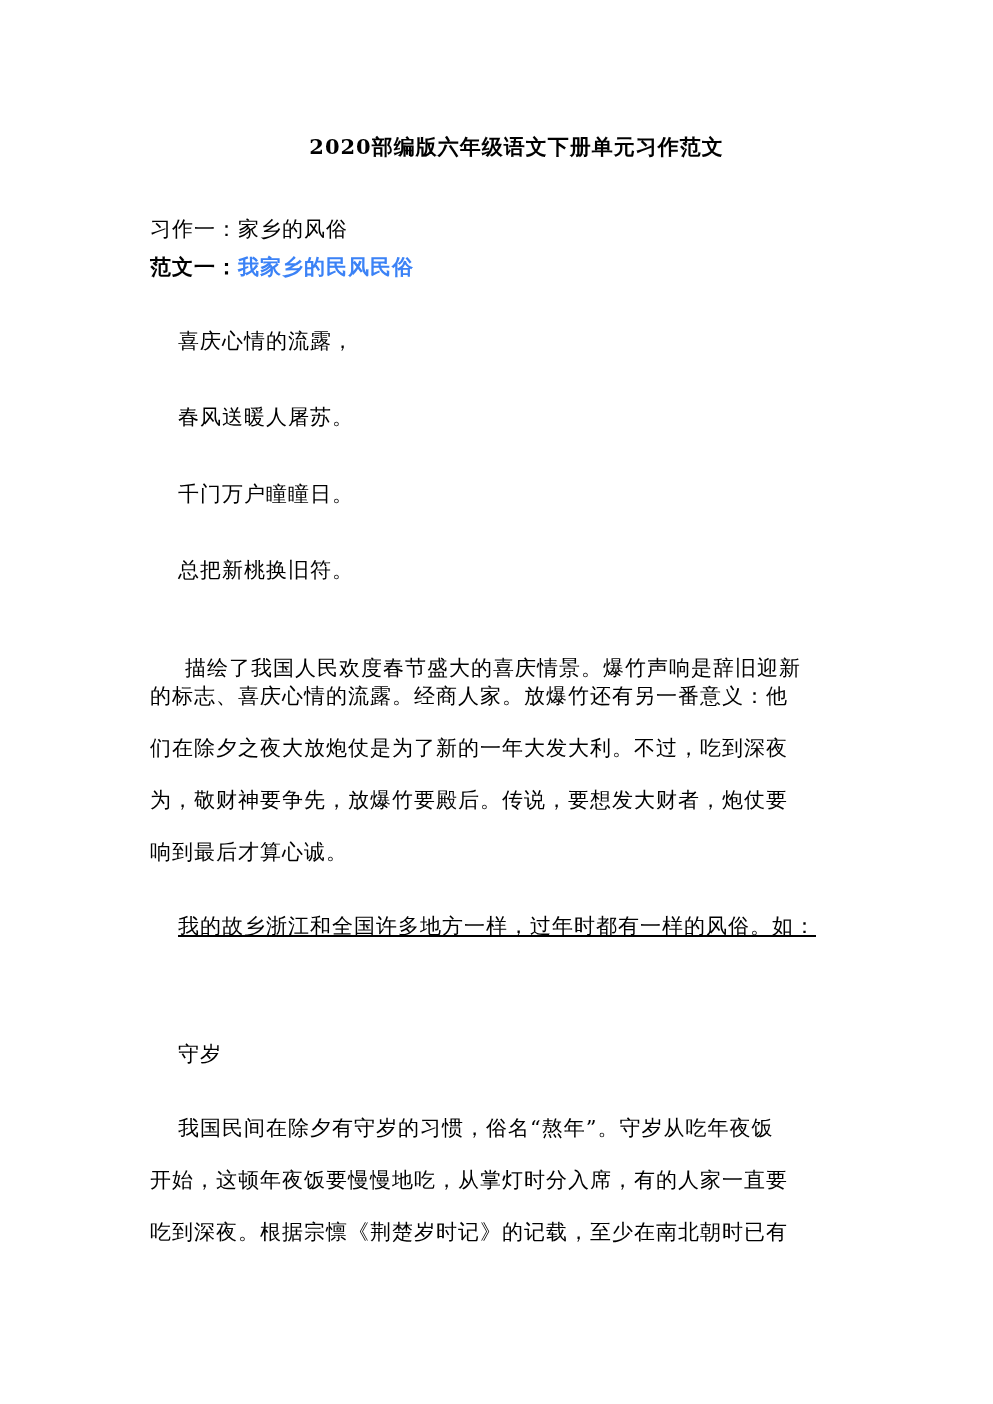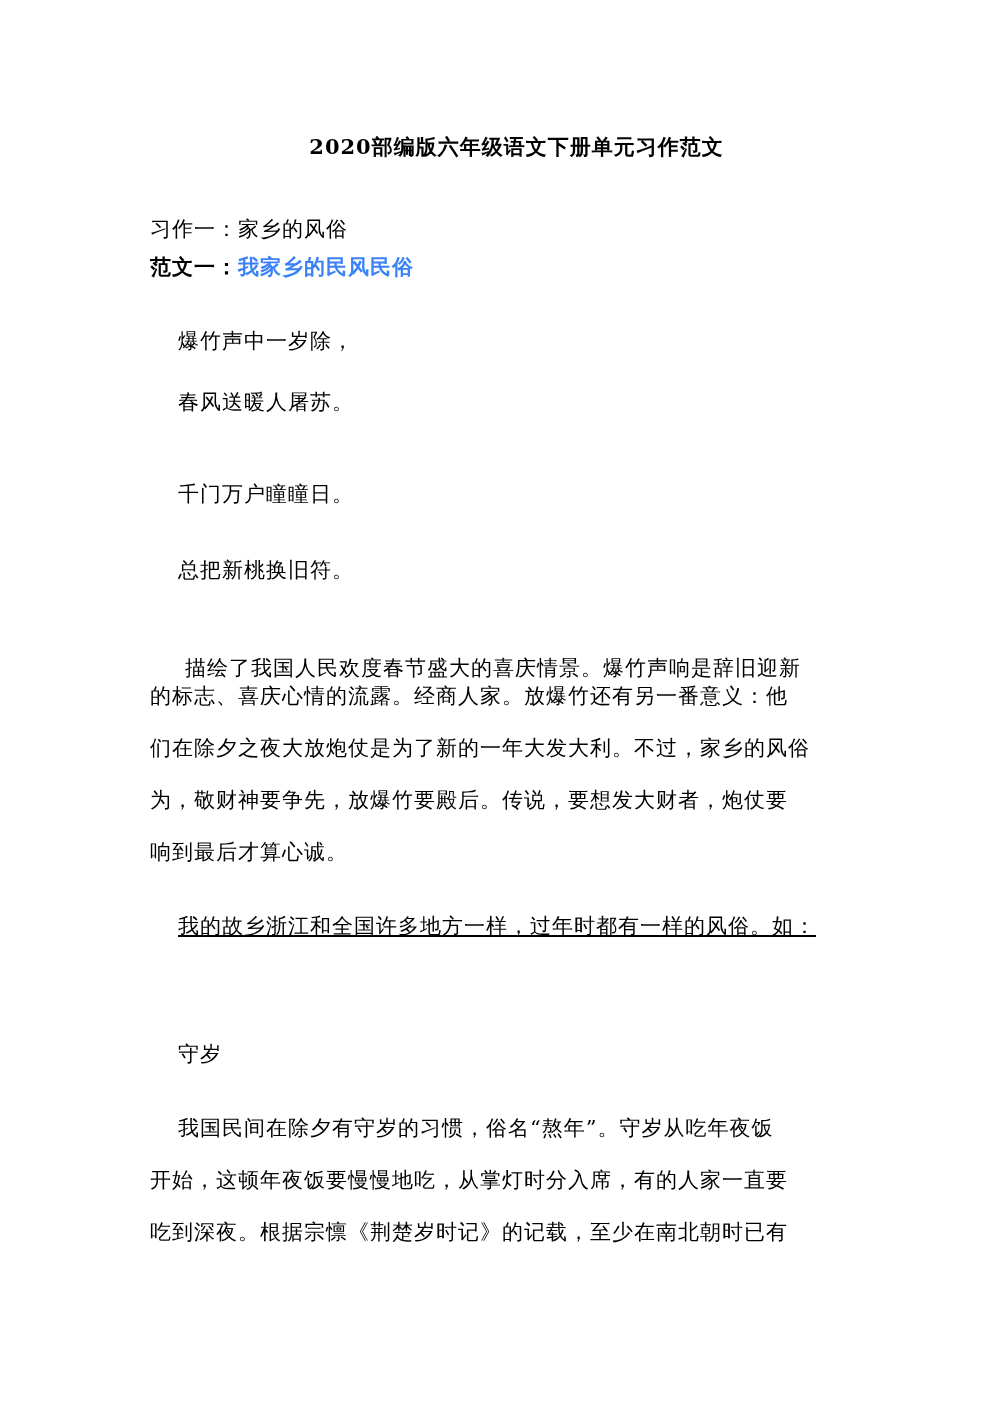--- a/index.html
+++ b/index.html
@@ -18,28 +18,28 @@
 
 <div class="page">
   <div class="title">2020部编版六年级语文下册单元习作范文</div>
 
   <div class="line" style="top:215px;">习作一：家乡的风俗</div>
 
   <div class="line" style="top:253px;">
     <span class="bold">范文一：</span><span class="green">我家乡的民风民俗</span>
   </div>
 
-  <div class="line indent" style="top:327px;">爆竹声中一岁除，</div>
-  <div class="line indent" style="top:388px;">春风送暖人屠苏。</div>
+  <div class="line indent" style="top:327px;">喜庆心情的流露，</div>
+  <div class="line indent" style="top:403px;">春风送暖人屠苏。</div>
   <div class="line indent" style="top:480px;">千门万户瞳瞳日。</div>
   <div class="line indent" style="top:556px;">总把新桃换旧符。</div>
 
   <div class="line indent" style="top:654px;margin-left:7px;">描绘了我国人民欢度春节盛大的喜庆情景。爆竹声响是辞旧迎新</div>
   <div class="line" style="top:682px;">的标志、喜庆心情的流露。经商人家。放爆竹还有另一番意义：他</div>
-  <div class="line" style="top:734px;">们在除夕之夜大放炮仗是为了新的一年大发大利。不过，家乡的风俗</div>
+  <div class="line" style="top:734px;">们在除夕之夜大放炮仗是为了新的一年大发大利。不过，吃到深夜</div>
   <div class="line" style="top:786px;">为，敬财神要争先，放爆竹要殿后。传说，要想发大财者，炮仗要</div>
   <div class="line" style="top:838px;">响到最后才算心诚。</div>
 
   <div class="line indent" style="top:912px;text-decoration:underline;">我的故乡浙江和全国许多地方一样，过年时都有一样的风俗。如：</div>
 
   <div class="line indent" style="top:1040px;">守岁</div>
 
   <div class="line indent" style="top:1114px;">我国民间在除夕有守岁的习惯，俗名“熬年”。守岁从吃年夜饭</div>
   <div class="line" style="top:1166px;">开始，这顿年夜饭要慢慢地吃，从掌灯时分入席，有的人家一直要</div>
   <div class="line" style="top:1218px;">吃到深夜。根据宗懔《荆楚岁时记》的记载，至少在南北朝时已有</div>

